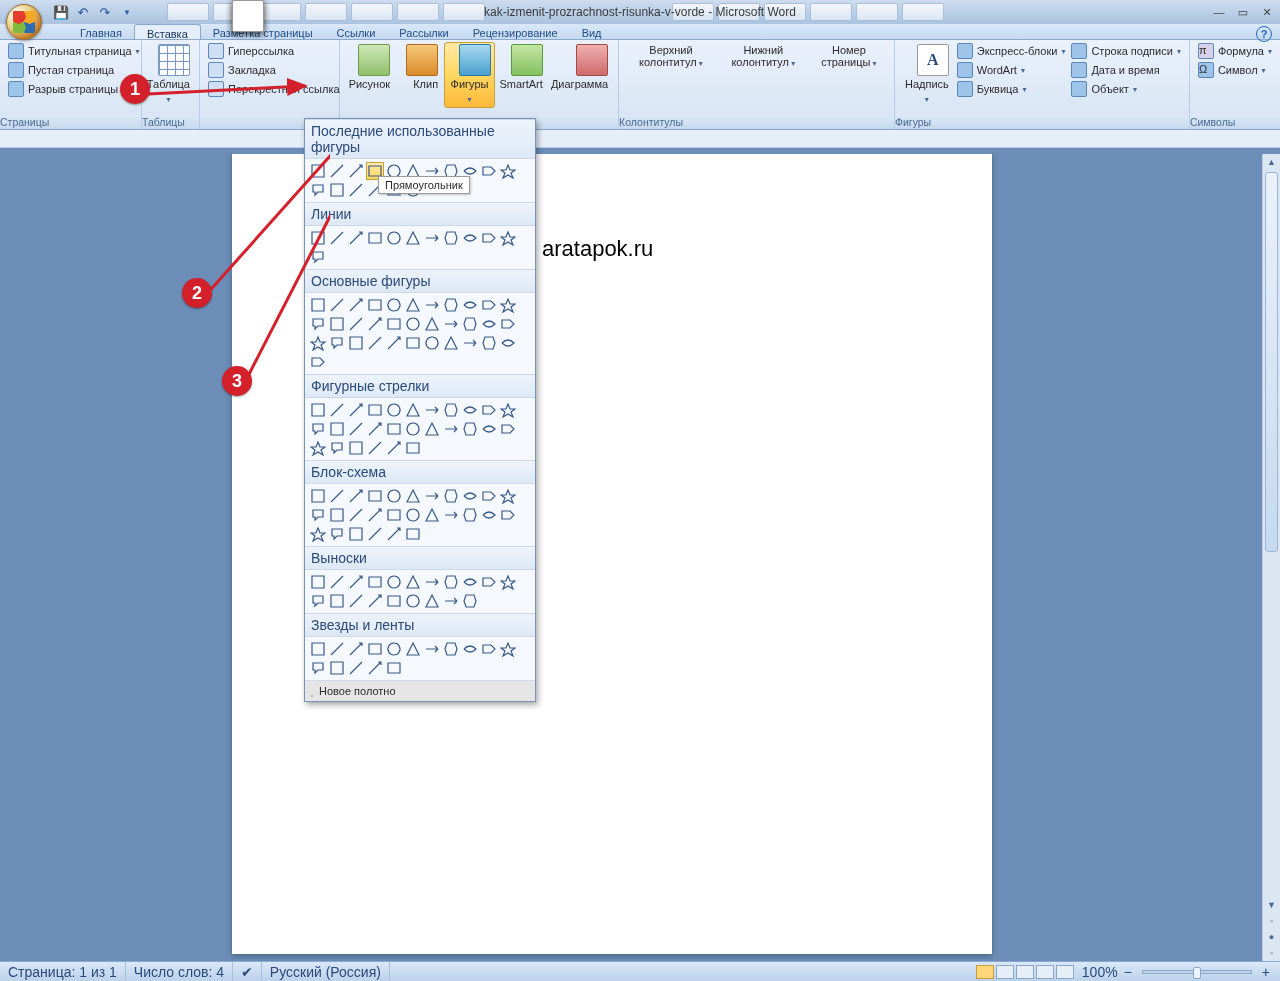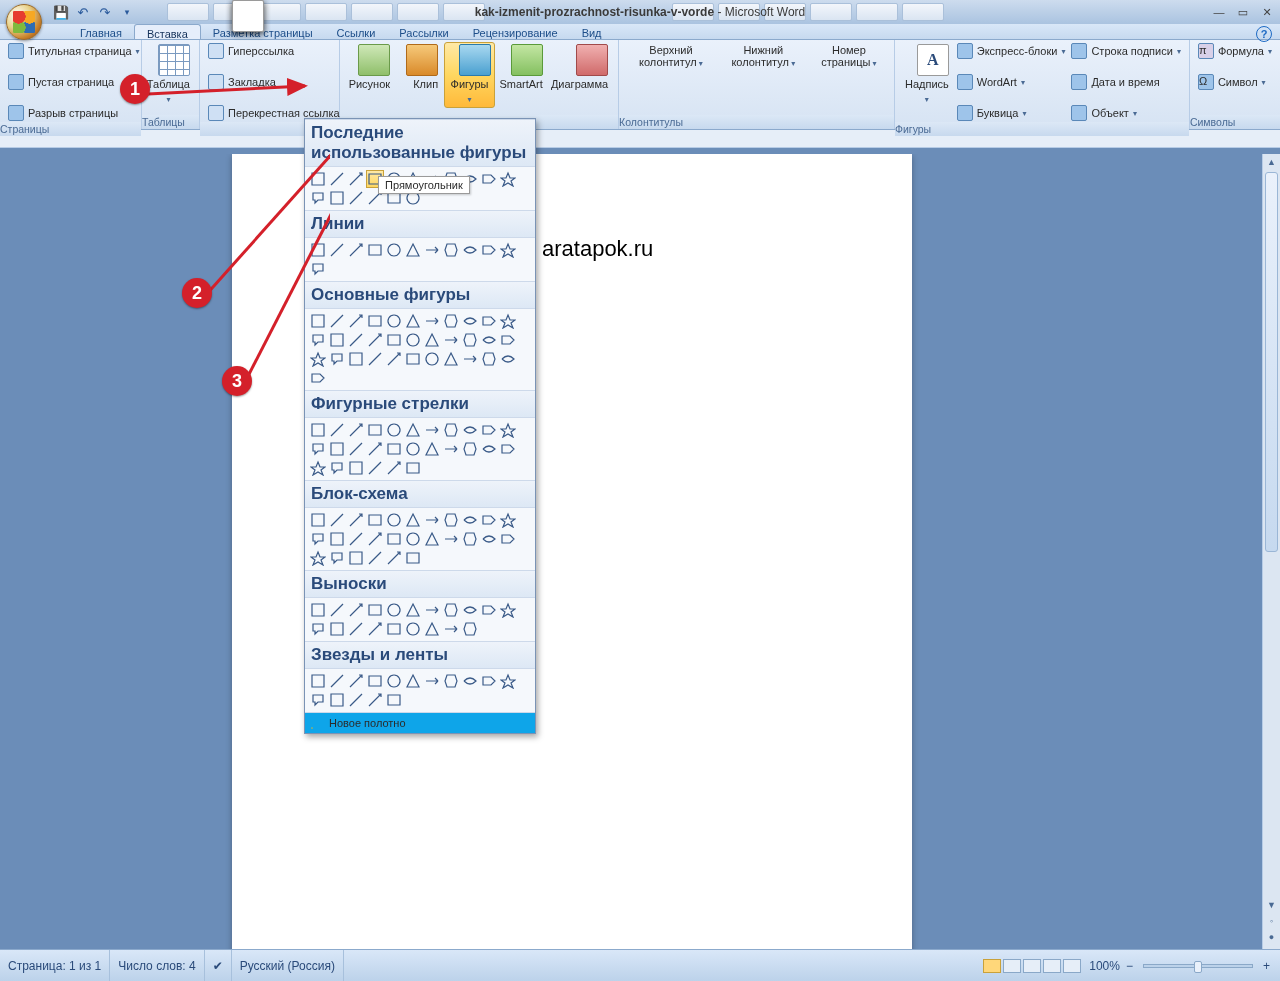--- a/index.html
+++ b/index.html
@@ -7,72 +7,72 @@
   .titlebar{height:24px;background:linear-gradient(#cddcee,#aac3e0);display:flex;align-items:center;padding:0 4px;position:relative}
   .office-button{width:36px;height:36px;border-radius:50%;background:radial-gradient(circle at 30% 30%,#fff,#e8d28a 40%,#c9812a 70%,#7a3c0f);border:1px solid #9a6a2a;position:absolute;left:6px;top:4px;z-index:20;box-shadow:0 1px 3px rgba(0,0,0,.4)}
   .office-button::after{content:"";position:absolute;inset:6px;background:
     radial-gradient(circle at 25% 25%,#e63c2f 0 30%,transparent 31%),
     radial-gradient(circle at 75% 25%,#f7a823 0 30%,transparent 31%),
     radial-gradient(circle at 25% 75%,#7fba3d 0 30%,transparent 31%),
     radial-gradient(circle at 75% 75%,#2e6db4 0 30%,transparent 31%)}
   .qat{margin-left:48px;display:flex;gap:4px;align-items:center}
   .qat span{width:18px;height:18px;display:inline-flex;align-items:center;justify-content:center;color:#2a5a9c;font-size:13px}
   .title-center{position:absolute;left:0;right:0;text-align:center;pointer-events:none;color:#3a3a3a;font-size:12px}
-  .title-center b{font-weight:bold}
+  .title-center b{font-weight:normal}
   .win-controls{margin-left:auto;display:flex;gap:6px;color:#444;font-size:11px}
   .win-controls span{width:18px;text-align:center;font-family:Arial}
   .tabbar{height:16px;background:linear-gradient(#d9e7f8,#c6d9ef);display:flex;padding-left:68px;border-bottom:1px solid #8ba9cc}
   .tab{padding:3px 12px 0;color:#1d4e89;cursor:default}
   .tab.active{background:#e6eefb;border:1px solid #8ba9cc;border-bottom:none;border-radius:3px 3px 0 0;color:#15325a}
   .help-icon{margin-left:auto;margin-right:8px;color:#1d6ac4;font-weight:bold;width:16px;height:16px;border:1px solid #1d6ac4;border-radius:50%;text-align:center;line-height:14px;font-size:11px;margin-top:2px}
   .ribbon{height:90px;background:linear-gradient(#eaf1fb,#d6e3f3);display:flex;border-bottom:1px solid #8ba9cc}
   .group{border-right:1px solid #b7cce6;padding:2px 6px 0;display:flex;flex-direction:column}
   .group-body{flex:1;display:flex;align-items:flex-start;gap:2px}
   .group-label{font-size:10.5px;color:#4a6a94;padding:1px 0;background:linear-gradient(#dce8f6,#c7d9ee);margin:0 -6px}
   .btn-big{display:flex;flex-direction:column;align-items:flex-end;padding:2px 4px;min-width:46px;text-align:center;line-height:12px}
   .btn-big .ico{width:32px;height:32px;margin-bottom:2px}
   .btn-big.active{background:linear-gradient(#ffe9a6,#ffd760 50%,#ffb93a);border:1px solid #c9a13a;border-radius:3px;padding:1px 3px}
-  .stack{display:flex;flex-direction:column;gap:13px}
+  .stack{display:flex;flex-direction:column;gap:1px}
   .btn-row{display:flex;align-items:center;gap:4px;padding:1px 2px;white-space:nowrap}
   .btn-row .smico{width:16px;height:16px;flex:none}
   .drop::after{content:" ▾";font-size:8px;color:#4a6a94}
   
   .smico,.ico{display:inline-block;background:#9ec4ea;border:1px solid #5a88b8;border-radius:2px;position:relative}
   .ico.pic{background:linear-gradient(#cfe8b8,#8fbf6a);border-color:#6a9a4a}
   .ico.clip{background:linear-gradient(#f6c97a,#d98a2a);border-color:#b06a1a}
   .ico.shapes{background:linear-gradient(#a8d8f0,#4aa0d0);border-color:#2a7aac}
   .ico.smart{background:linear-gradient(#c3e6a3,#84c060);border-color:#5a9a3a}
   .ico.chart{background:linear-gradient(#f0b0b0,#d06a6a);border-color:#a04a4a}
   .ico.table{background:#fff;border-color:#7a9ac0;background-image:linear-gradient(#7a9ac0 1px,transparent 1px),linear-gradient(90deg,#7a9ac0 1px,transparent 1px);background-size:8px 8px}
   .ico.page{background:#fff;border-color:#9a9a9a}
   .ico.txt{background:#fff;border-color:#9a9a9a}
   .ico.txt::after{content:"A";position:absolute;inset:0;display:flex;align-items:center;justify-content:center;font:bold 16px Georgia;color:#2a4a7a}
   .smico.link{background:#cfe0f4}
   .ruler{height:18px;background:#e6eef8;border-bottom:1px solid #b7cce6}
   .workspace{position:absolute;left:0;right:0;top:154px;bottom:20px;background:#6b8db8;overflow:hidden}
-  .page{position:absolute;left:232px;top:0;width:680px;height:800px;background:#fff;box-shadow:0 2px 6px rgba(0,0,0,.3)}
+  .page{position:absolute;left:232px;top:0;width:760px;height:800px;background:#fff;box-shadow:0 2px 6px rgba(0,0,0,.3)}
   .page-text{position:absolute;left:310px;top:82px;font:22px Arial;color:#000}
   .vscroll{position:absolute;right:0;top:0;bottom:0;width:18px;background:#dce6f2;border-left:1px solid #b7cce6}
   .vscroll .thumb{position:absolute;left:2px;right:2px;top:18px;height:380px;background:linear-gradient(#eaf1fb,#c6d9ef);border:1px solid #9ab6d6;border-radius:3px}
   .vscroll .arr{position:absolute;left:0;right:0;height:16px;text-align:center;color:#4a6a94;font-size:9px;line-height:16px}
-  .statusbar{position:absolute;left:0;right:0;bottom:0;height:32px;background:linear-gradient(#d9e7f8,#bcd2ea);border-top:1px solid #8ba9cc;display:flex;align-items:center;font-size:12px;color:#2a4a7a}
+  .statusbar{position:absolute;left:0;right:0;bottom:0;height:20px;background:linear-gradient(#d9e7f8,#bcd2ea);border-top:1px solid #8ba9cc;display:flex;align-items:center;font-size:14px;color:#2a4a7a}
   .statusbar .cell{padding:0 8px;border-right:1px solid #a7c0dc;height:100%;display:flex;align-items:center;gap:4px}
   .statusbar .right{margin-left:auto;display:flex;align-items:center;gap:2px;padding-right:6px}
   .viewbtn{width:18px;height:14px;border:1px solid #8aa8c8;background:#e6eef8}
   .viewbtn.active{background:#ffd77a;border-color:#c9a13a}
   .zoom-track{width:110px;height:4px;background:#bcd2ea;border:1px solid #8aa8c8;position:relative;margin:0 4px}
   .zoom-track .knob{position:absolute;left:50%;top:-4px;width:8px;height:12px;background:#eaf1fb;border:1px solid #8aa8c8;border-radius:2px;transform:translateX(-50%)}
   
   .shapes-dd{position:absolute;left:304px;top:118px;width:232px;background:#f5f8fc;border:1px solid #7a93b5;box-shadow:2px 3px 6px rgba(0,0,0,.35);z-index:30}
-  .dd-head{background:linear-gradient(#eef3fa,#dde8f5);padding:3px 6px;font-weight:bold;color:#2a4a7a;border-top:1px solid #cdd9ea;border-bottom:1px solid #cdd9ea;font-size:17px}
+  .dd-head{background:linear-gradient(#eef3fa,#dde8f5);padding:3px 6px;font-weight:normal;color:#2a4a7a;border-top:1px solid #cdd9ea;border-bottom:1px solid #cdd9ea;font-size:14px}
   .dd-grid{display:flex;flex-wrap:wrap;padding:3px 4px;gap:1px}
   .shp{width:18px;height:18px;display:flex;align-items:center;justify-content:center}
   .shp svg{width:16px;height:16px;stroke:#3a5a88;stroke-width:1.2;fill:none}
   .shp.sel{background:linear-gradient(#ffe9a6,#ffd760);border:1px solid #c9a13a}
-  .dd-foot{display:flex;align-items:flex-end;gap:16px;padding:4px 6px;border-top:1px solid #cdd9ea;background:#0ea5e9}
+  .dd-foot{display:flex;align-items:flex-end;gap:6px;padding:4px 6px;border-top:1px solid #cdd9ea;background:#e5e5e5}
   .dd-foot .smico{background:#d8e8c8;border-color:#8aaa6a}
   .tooltip{position:absolute;background:#fff;border:1px solid #9a9a9a;padding:2px 6px;font-size:11px;box-shadow:1px 1px 2px rgba(0,0,0,.2);z-index:40}
   
   .badge{position:absolute;width:30px;height:30px;border-radius:50%;background:#d4202a;color:#fff;font:bold 18px/30px Arial;text-align:center;z-index:50;box-shadow:0 1px 2px rgba(0,0,0,.4)}
   .arrow{position:absolute;z-index:45;pointer-events:none}
   .taskbar-tab{width:42px;height:18px;background:linear-gradient(#f3f6fb,#dae5f2);border:1px solid #aac0da;border-radius:2px;margin:0 1px}
 </style>
 </head>
 <body>
 

